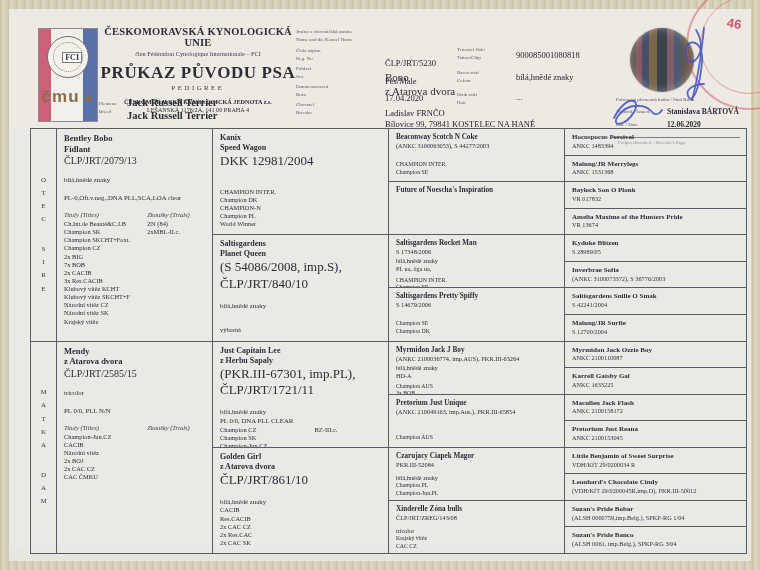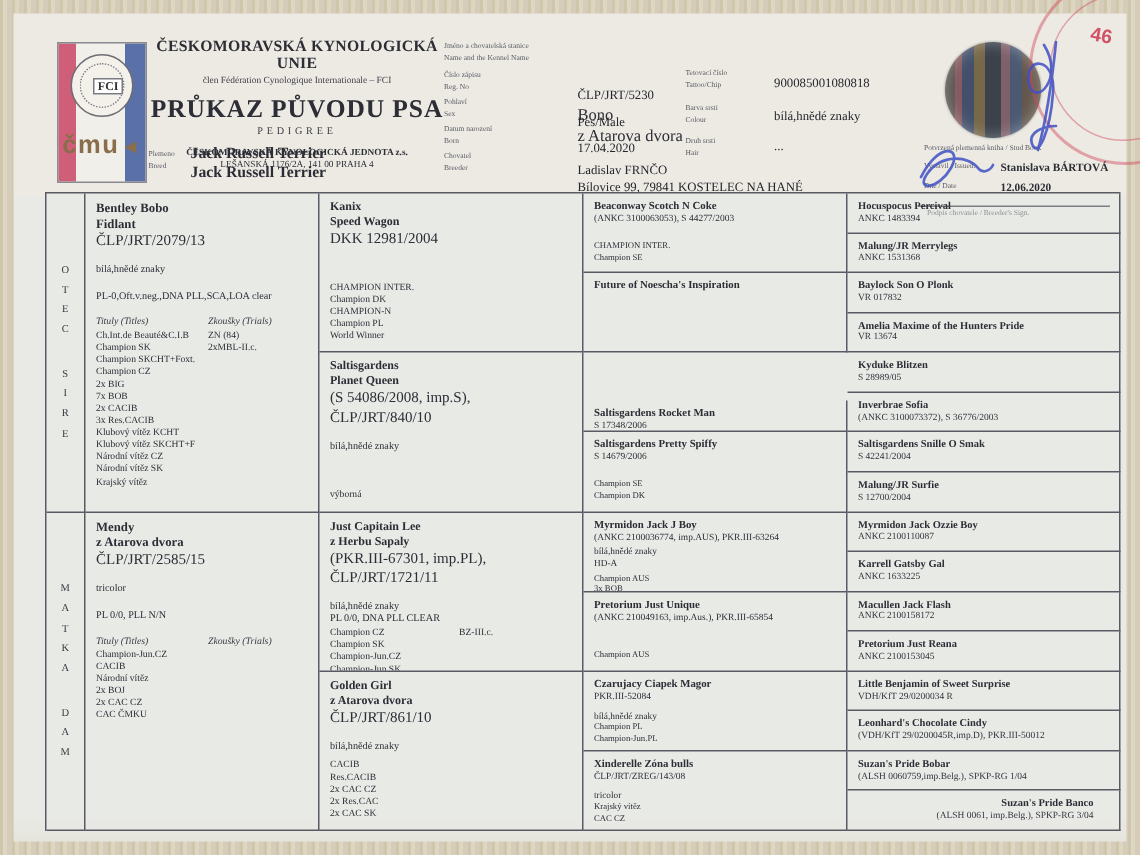--- a/index.html
+++ b/index.html
@@ -47,27 +47,27 @@
     box-shadow:inset 0 0 10px rgba(255,255,255,.35), 0 0 2px rgba(0,0,0,.4);}
   .sig-line{border-top:1px solid #44444c;width:128px;}
   .cert-val{font-size:7.5px;font-weight:bold;}
 
   
   .ptable{left:30px;top:128px;width:716px;height:425px;display:grid;
     grid-template-columns:26px 156px 176px 176px 1fr;
     grid-template-rows:repeat(16,1fr);
     border-top:1px solid #5a5a64;border-left:1px solid #5a5a64;background:rgba(232,235,232,.35);}
   .cell{border-right:1px solid #5a5a64;border-bottom:1px solid #5a5a64;
-    padding:4px 17px 3px 7px;overflow:hidden;display:flex;flex-direction:column;}
+    padding:4px 2px 3px 7px;overflow:hidden;display:flex;flex-direction:column;}
   .sidecell{align-items:center;justify-content:center;gap:16px;padding:2px;}
   .sideword{font-size:7px;line-height:1.9;text-align:center;color:#3a3a44;}
   .nm{font-weight:bold;line-height:1.25;}
   .g1 .nm{font-size:8.5px;} .g2 .nm{font-size:8px;} .g3 .nm{font-size:7.2px;} .g4 .nm{font-size:7px;}
   .rg{line-height:1.3;} 
-  .g1 .rg{font-size:10px;} .g2 .rg{font-size:10px;} .g3 .rg{font-size:6.3px;} .g4 .rg{font-size:6.3px;color:#33333c;}
+  .g1 .rg{font-size:10px;} .g2 .rg{font-size:13px;} .g3 .rg{font-size:6.3px;} .g4 .rg{font-size:6.3px;color:#33333c;}
   .in{font-size:6.8px;line-height:1.3;margin-top:9px;}
   .g3 .in{font-size:6.2px;margin-top:5px;}
   .hl{font-size:6.8px;margin-top:9px;}
   .hdr-row{display:flex;margin-top:10px;font-size:6.5px;font-style:italic;color:#3a3a44;}
   .hdr-row .h1{width:57%;} 
   .tt-row{display:flex;margin-top:3px;}
   .tt-row .tt{width:57%;} .tt-row .tr{flex:1;}
   .tt,.tr{font-size:6.4px;line-height:1.27;}
   .g2 .tt-row{margin-top:auto;margin-bottom:3px;}
   .g3 .ttl{font-size:5.8px;line-height:1.3;margin-top:auto;margin-bottom:2px;}
@@ -288,21 +288,21 @@
       <div class="ttl lines">CHAMPION INTER.
 Champion SE</div>
     </div>
     <div class="cell g3" style="grid-column:4;grid-row:3/span 2;gap:44px;">
       <div class="nm">Future of Noescha's Inspiration</div>
       <div class="rg">DK 03699/2003</div>
       <div class="in lines"></div>
       <div class="ttl lines">HVB-R
 Champion DK</div>
     </div>
-    <div class="cell g3 packed" style="grid-column:4;grid-row:5/span 2;margin-top:32px;">
+    <div class="cell g3 packed" style="grid-column:4;grid-row:5/span 2;">
       <div class="nm">Saltisgardens Rocket Man</div>
       <div class="rg">S 17348/2006</div>
       <div class="in lines" style="margin-top:1px;">bílá,hnědé znaky
 PL ua, öga ua,</div>
       <div class="ttl lines">CHAMPION INTER.
 Champion SE</div>
     </div>
     <div class="cell g3" style="grid-column:4;grid-row:7/span 2;">
       <div class="nm">Saltisgardens Pretty Spiffy</div>
       <div class="rg">S 14679/2006</div>
@@ -392,18 +392,18 @@
         <div class="rg">VDH/KfT 29/0200034 R</div>
       </div>
     <div class="cell g4" style="grid-column:5;grid-row:14;">
         <div class="nm">Leonhard's Chocolate Cindy</div>
         <div class="rg">(VDH/KfT 29/0200045R,imp.D), PKR.III-50012</div>
       </div>
     <div class="cell g4" style="grid-column:5;grid-row:15;">
         <div class="nm">Suzan's Pride Bobar</div>
         <div class="rg">(ALSH 0060759,imp.Belg.), SPKP-RG 1/04</div>
       </div>
-    <div class="cell g4" style="grid-column:5;grid-row:16;text-align:right;">
+    <div class="cell g4" style="grid-column:5;grid-row:16;">
         <div class="nm">Suzan's Pride Banco</div>
         <div class="rg">(ALSH 0061, imp.Belg.), SPKP-RG 3/04</div>
       </div>
   </div>
 </div>
 
 </body></html>

